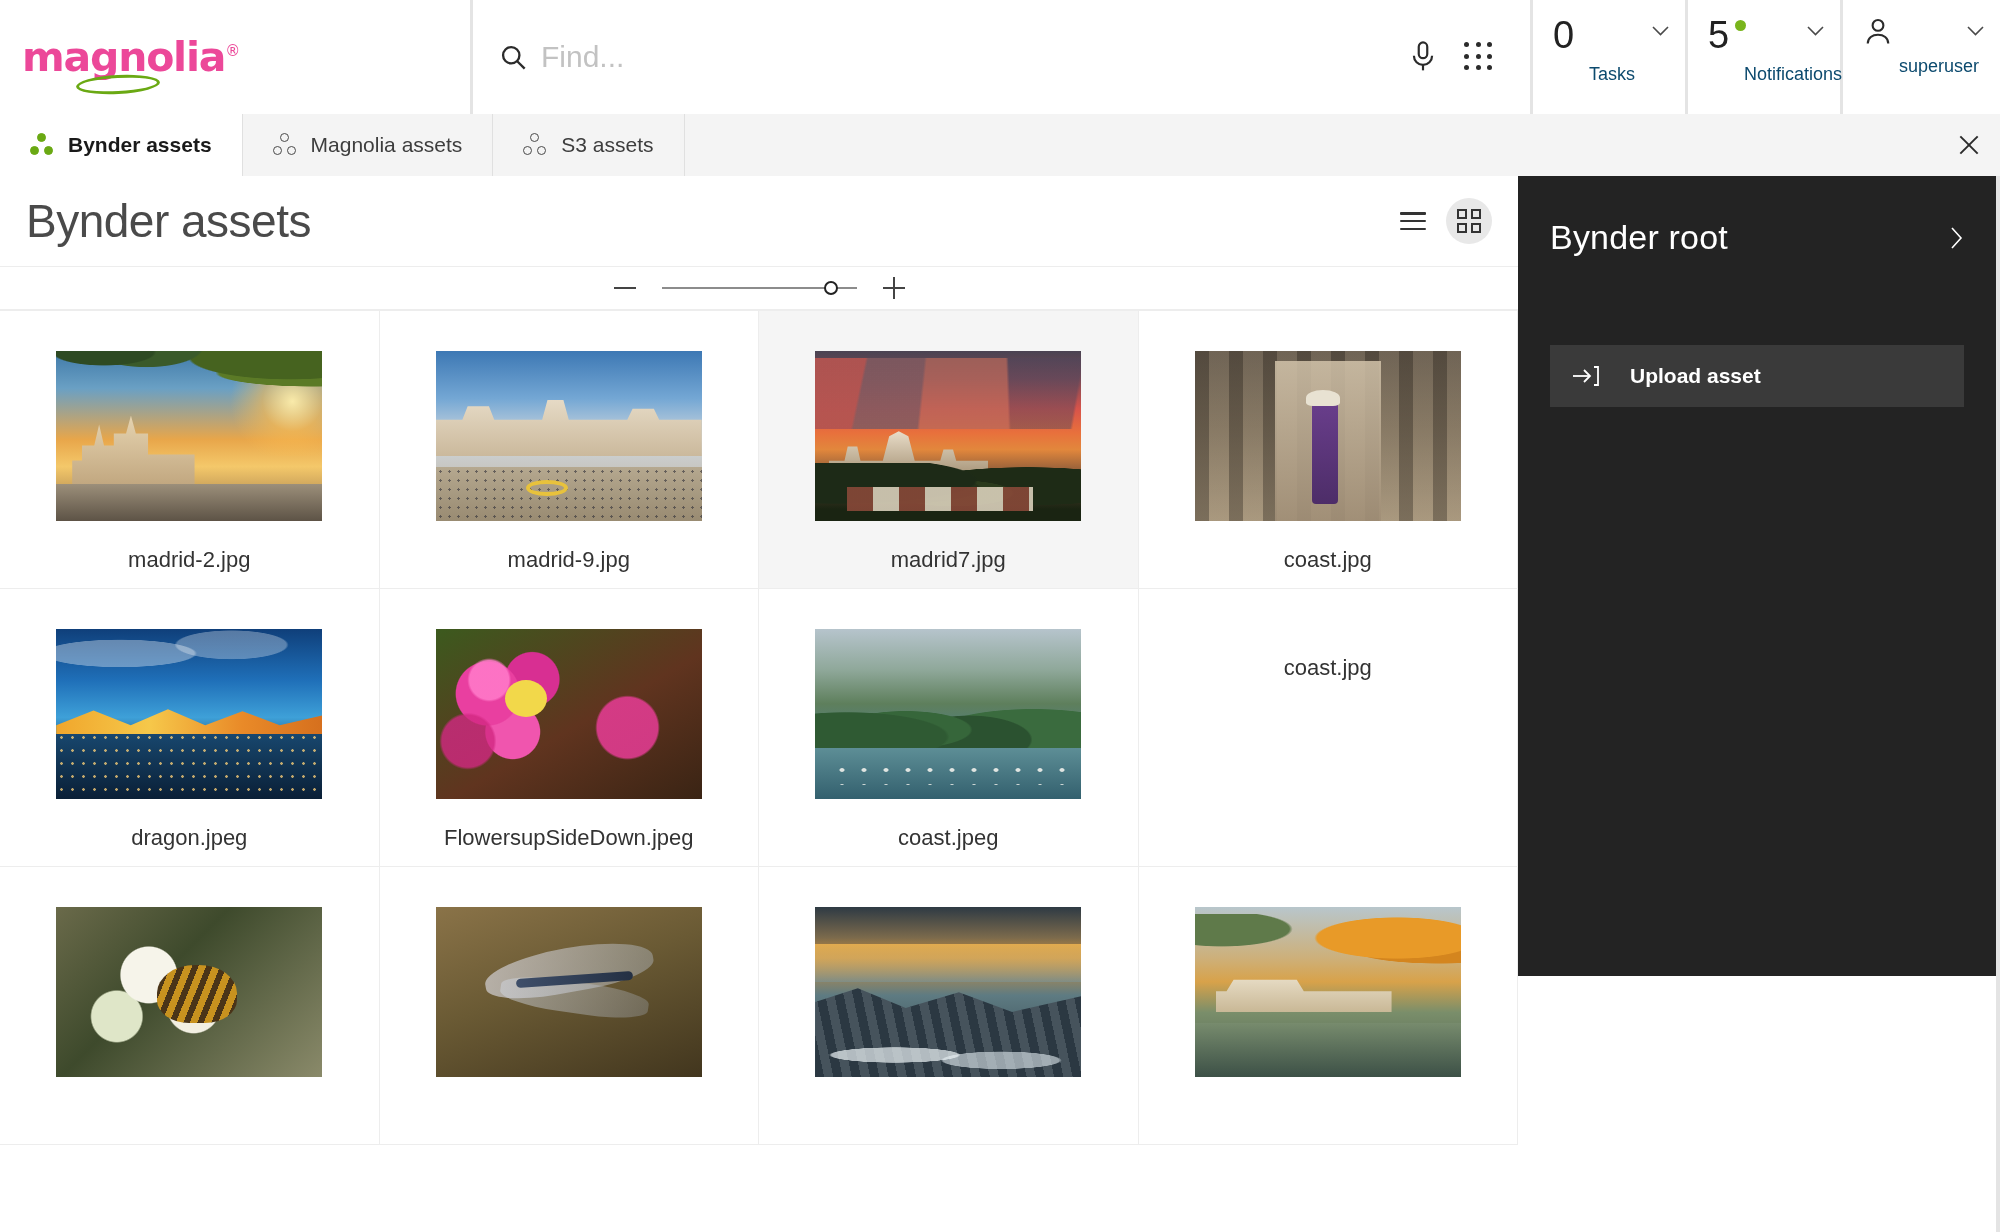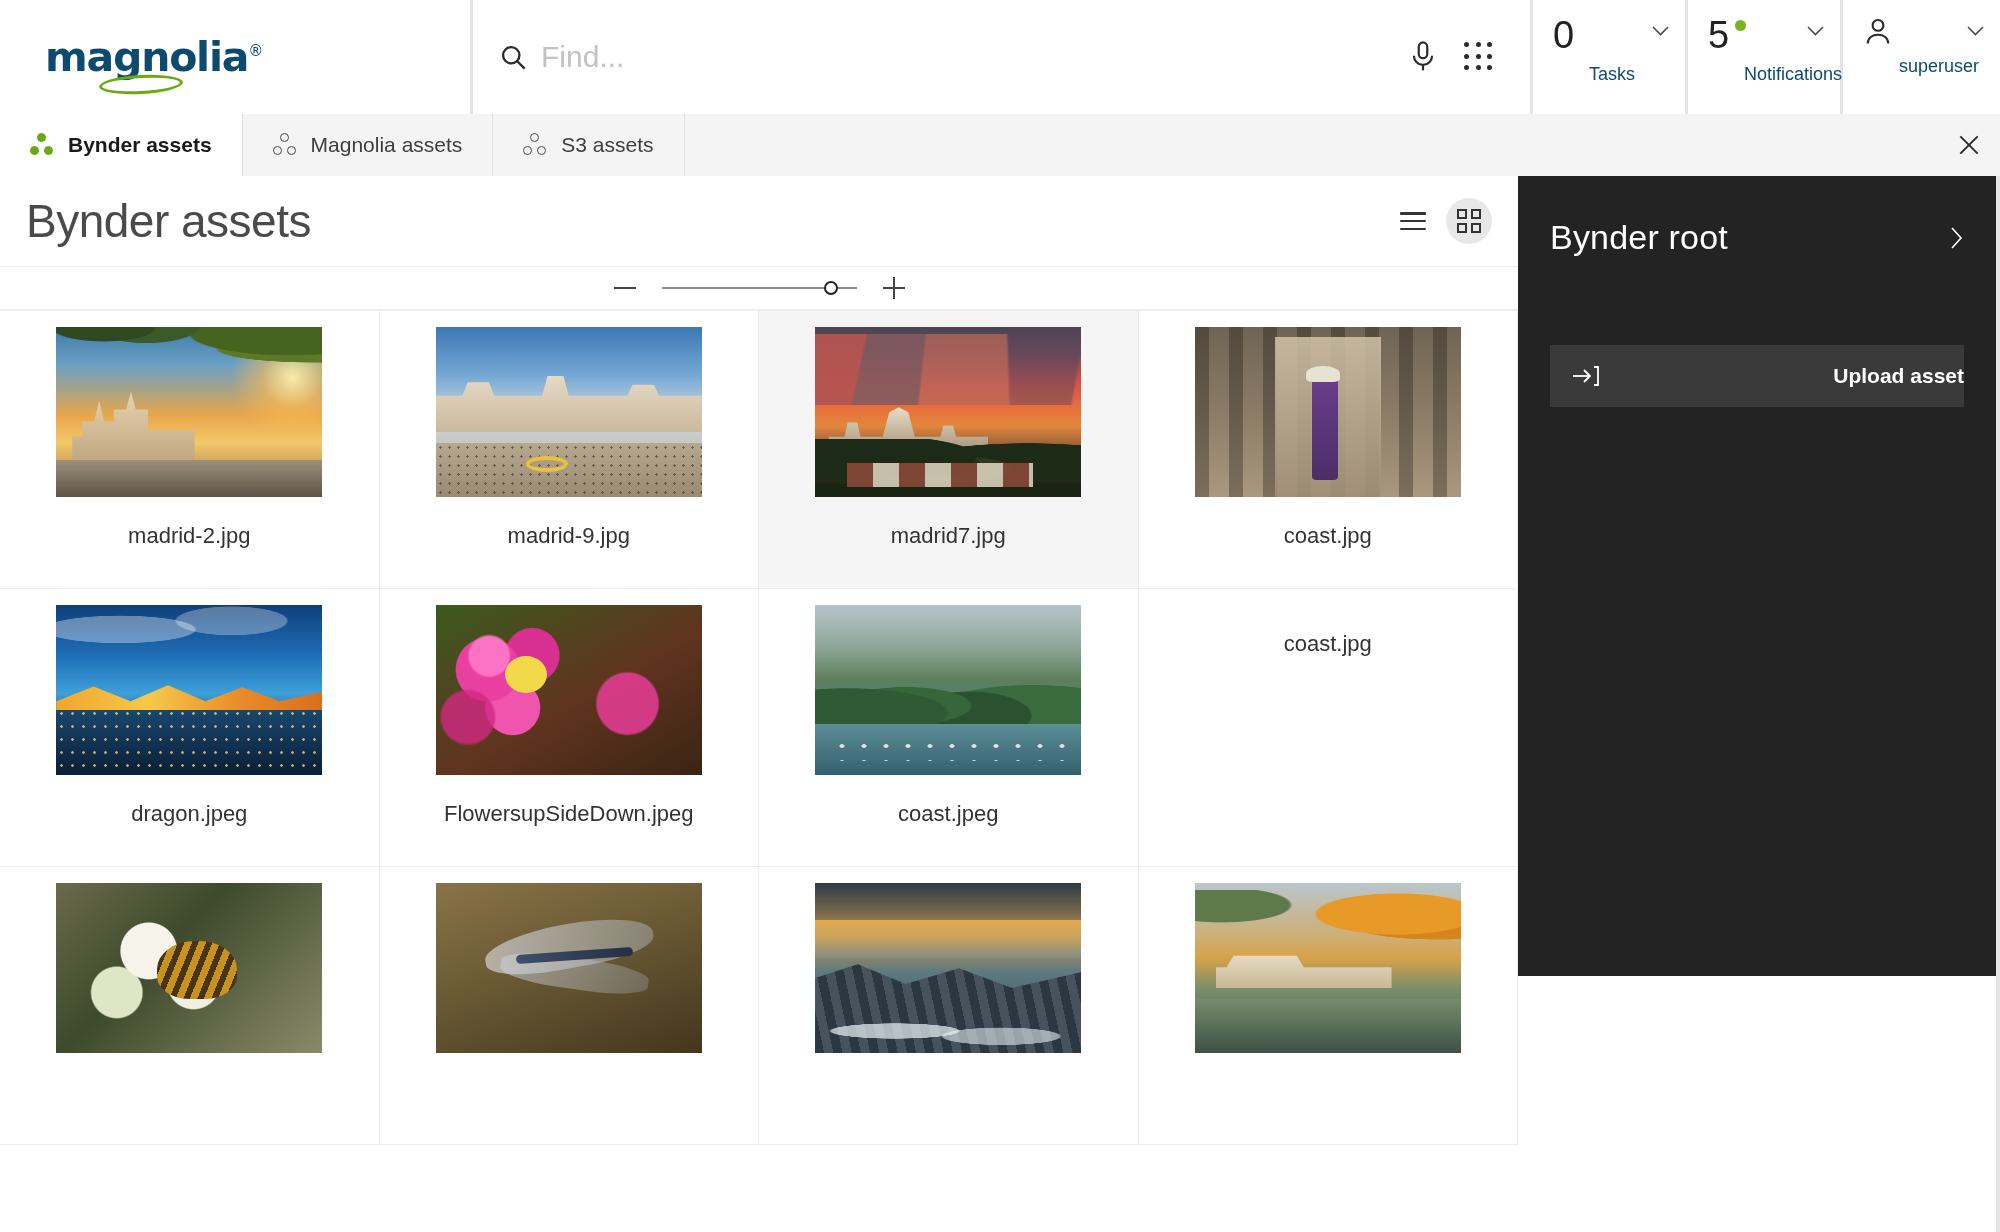--- a/index.html
+++ b/index.html
@@ -15,22 +15,22 @@
     display: flex; align-items: stretch;
     height: 114px; background: #e4e4e4;
     gap: 3px;
   }
   .logo-cell {
     width: 470px; background: #fff;
     display: flex; align-items: center; padding-left: 22px;
   }
   .logo {
     font-family: "DejaVu Sans", sans-serif;
-    font-size: 41px; font-weight: 700; color: #0c4a6e;
-    letter-spacing: -1.2px; position: relative; line-height: 1; margin-left: 23px;
+    font-size: 41px; font-weight: 700; color: #ec4899;
+    letter-spacing: -1.2px; position: relative; line-height: 1;
   }
   .logo .reg { font-size: 15px; vertical-align: super; font-weight: 400; }
   .logo .swash {
     position: absolute; left: 54px; top: 38px;
     width: 84px; height: 19px;
     border: 3.5px solid #6aa913; border-radius: 50%;
     transform: rotate(-3deg);
   }
 
   .search-cell {
@@ -140,21 +140,21 @@
   }
 
   
   .asset-grid {
     display: grid; grid-template-columns: repeat(4, 1fr);
     border-top: 1px solid #ededed;
   }
   .asset-cell {
     height: 278px; border-right: 1px solid #ededed; border-bottom: 1px solid #ededed;
     display: flex; flex-direction: column; align-items: center;
-    justify-content: flex-start; padding-top: 16px; cursor: pointer;
+    justify-content: flex-start; padding-top: 40px; cursor: pointer;
     background: #fff;
   }
   .asset-cell.selected { background: #f5f5f5; }
   .thumb {
     width: 266px; height: 170px; overflow: hidden; position: relative;
     flex: none; background: #ddd;
   }
   .asset-label {
     margin-top: 26px; font-size: 22px; color: #333;
     text-align: center; font-weight: 400;
@@ -400,21 +400,20 @@
   .rp-head {
     display: flex; align-items: center; justify-content: space-between;
     margin-top: 12px;
   }
   .rp-title { font-size: 34px; font-weight: 300; letter-spacing: 0.2px; }
   .rp-chev { width: 14px; height: 24px; }
   .upload-btn {
     margin-top: 88px; height: 62px; background: #3a3a3a;
     display: flex; align-items: center; gap: 30px; padding-left: 22px;
     cursor: pointer;
-    justify-content: space-between;
   }
   .upload-icon { width: 28px; height: 24px; flex: none; }
   .upload-label { font-size: 21px; font-weight: 700; color: #fff; }
   .right-rail { width: 4px; background: #e4e4e4; }
 </style>
 </head>
 <body>
 
 <div class="topbar">
 

